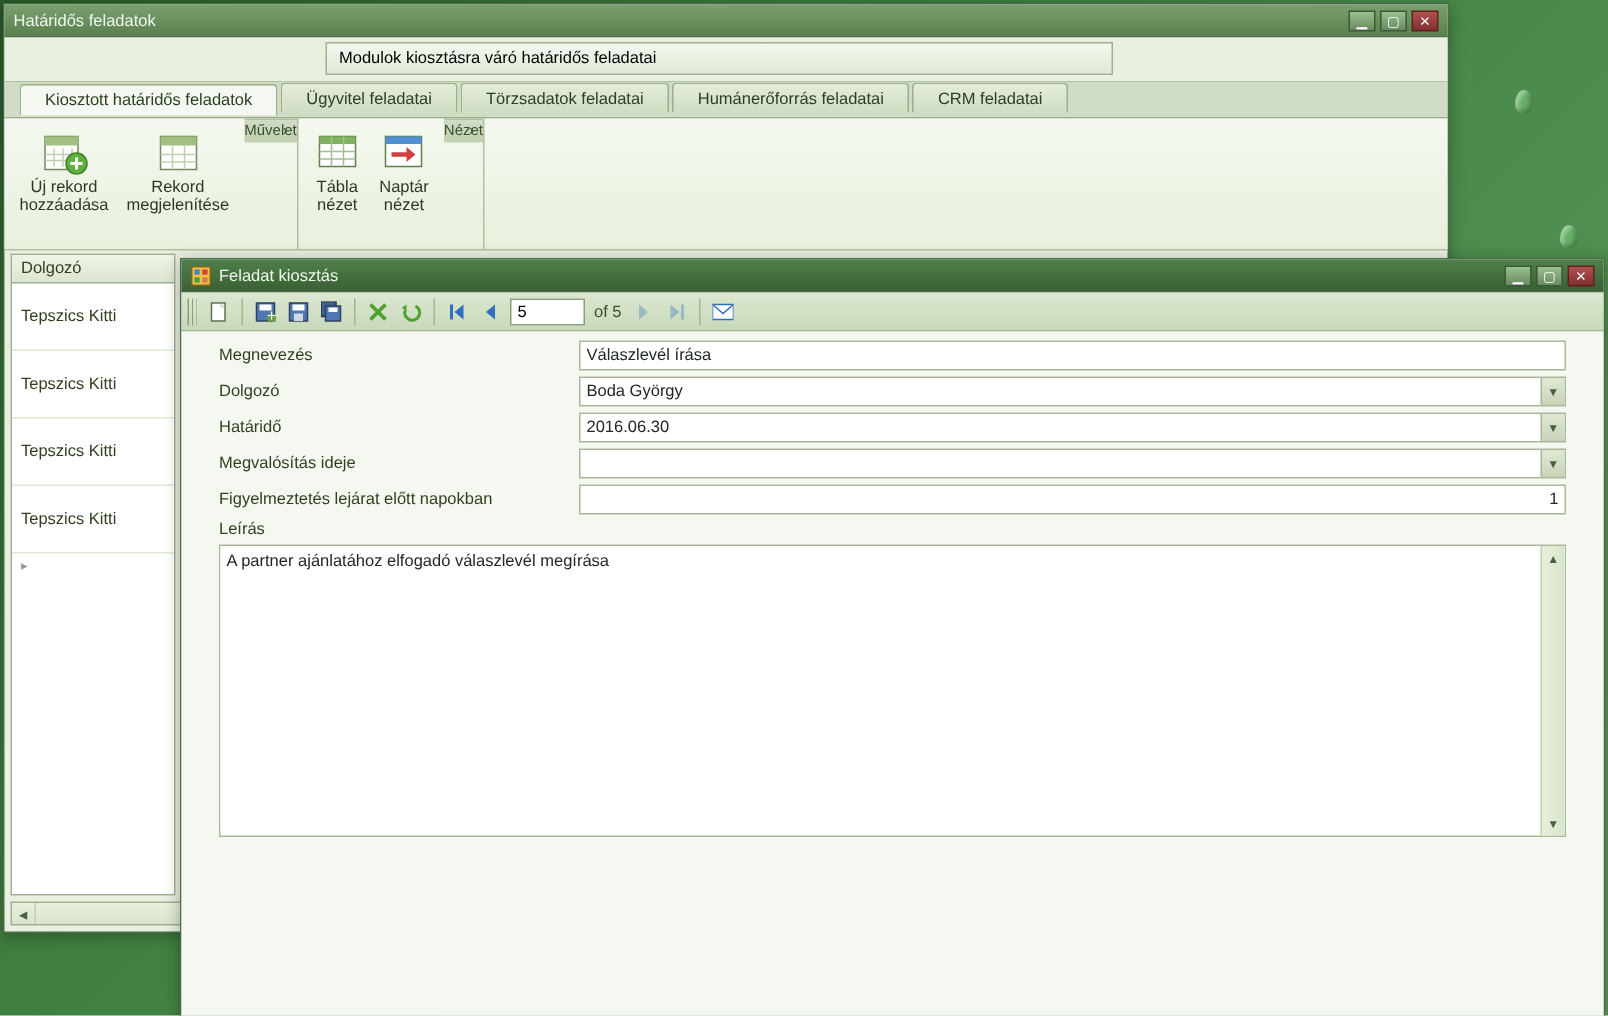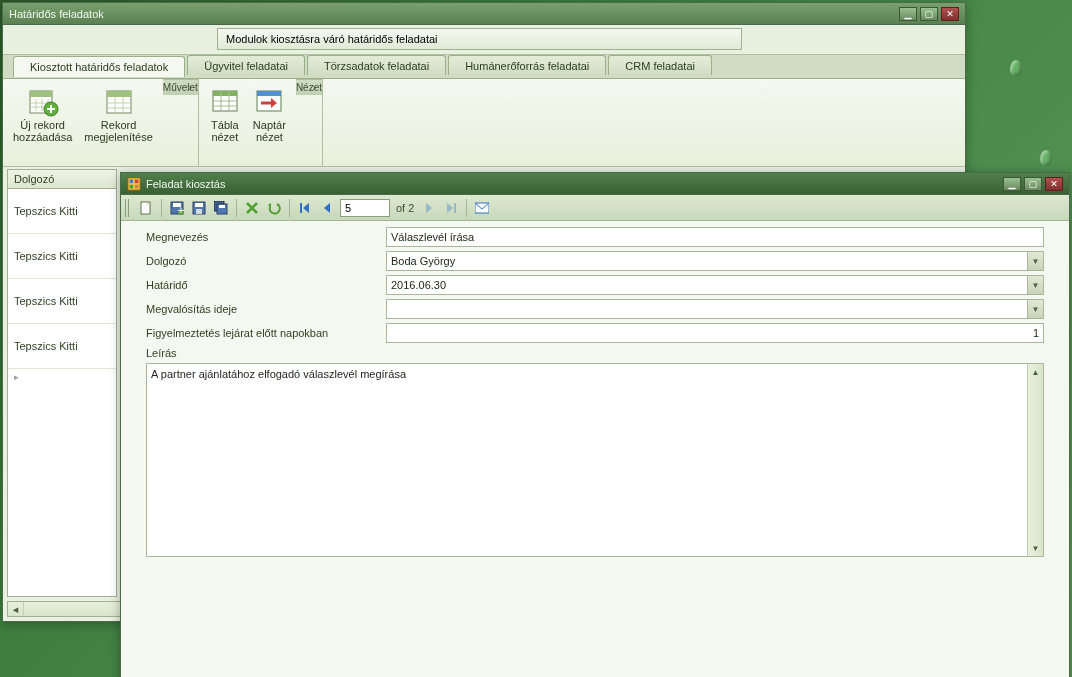--- a/index.html
+++ b/index.html
@@ -252,21 +252,21 @@
           <rect x="1" y="1" width="2" height="10" fill="#3070c0"></rect>
           <path d="M10 1 L4 6 L10 11 Z" fill="#3070c0"></path>
         </svg>
     </div>
     <div class="tbutton">
       <svg width="12" height="12" viewBox="0 0 12 12">
           <path d="M9 1 L3 6 L9 11 Z" fill="#3070c0"></path>
         </svg>
     </div>
     <input class="pagebox" value="5" style="">
-    <span class="pageof">of 2</span>
+    <span class="pageof">of 5</span>
     <div class="tbutton dis">
       <svg width="12" height="12" viewBox="0 0 12 12">
           <path d="M3 1 L9 6 L3 11 Z" fill="#3070c0"></path>
         </svg>
     </div>
     <div class="tbutton dis">
       <svg width="12" height="12" viewBox="0 0 12 12">
           <path d="M2 1 L8 6 L2 11 Z" fill="#3070c0"></path>
           <rect x="9" y="1" width="2" height="10" fill="#3070c0"></rect>
         </svg>

